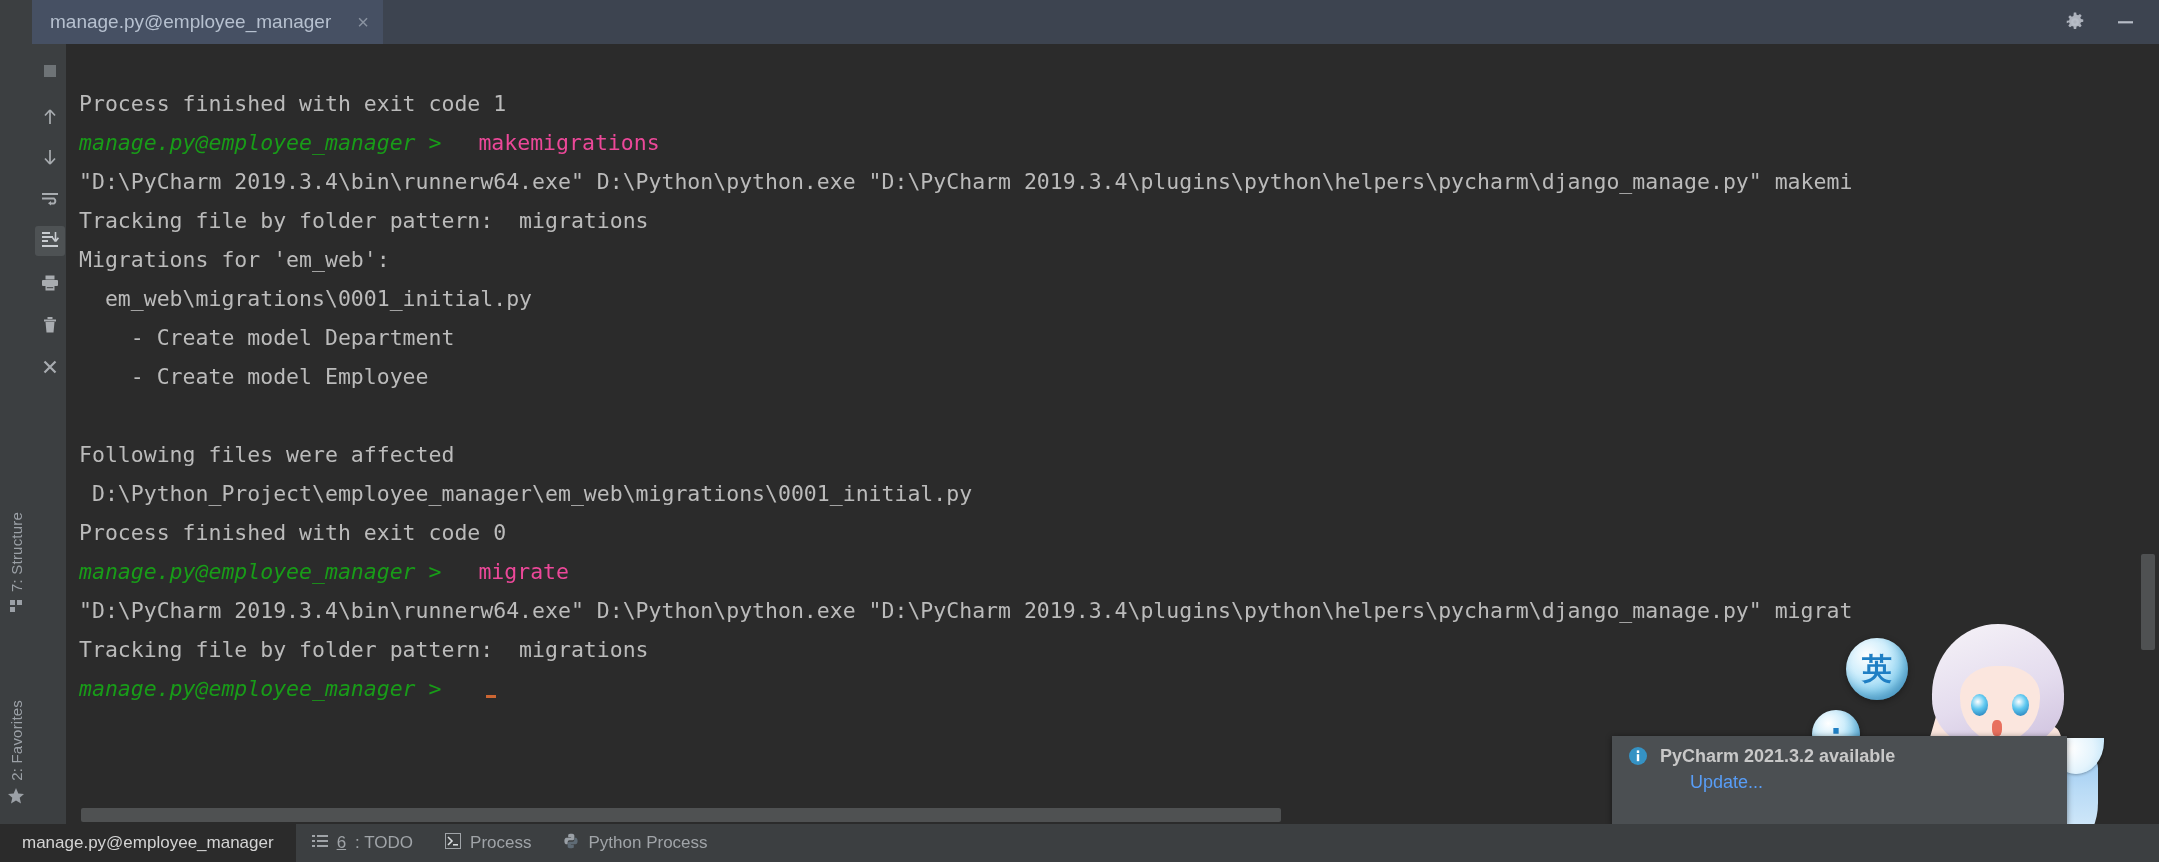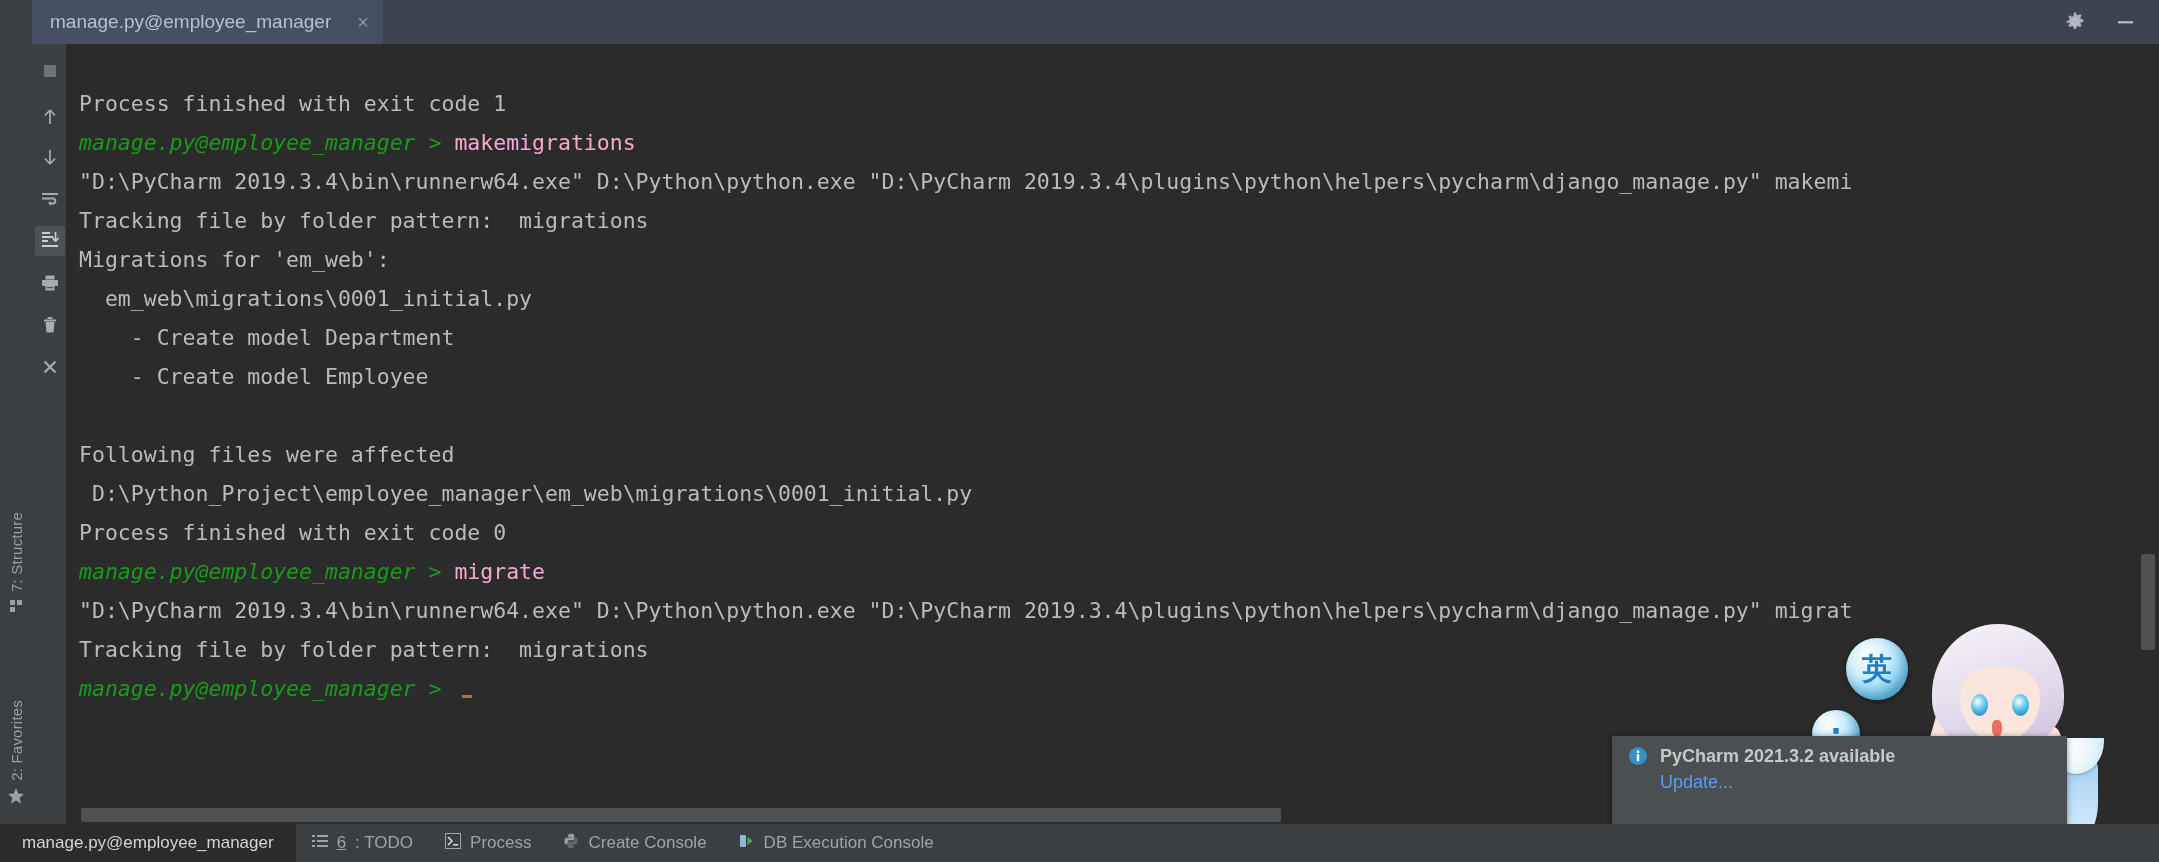--- a/index.html
+++ b/index.html
@@ -117,21 +117,21 @@
     font-family: "DejaVu Sans Mono", "Liberation Mono", monospace;
     font-size: 21.5px;
     line-height: 39px;
     color: #a9b7c6;
     white-space: pre;
   }
   .cline { height: 39px; white-space: pre; }
   .c-plain  { color: #bbbbbb; }
   .c-prompt { color: #189c18; font-style: italic; }
   .c-arrow  { color: #189c18; font-style: normal; }
-  .c-cmd    { color: #f9a8d4; }
+  .c-cmd    { color: #ec4899; margin-left: 24px; }
   .caret {
     display: inline-block;
     width: 10px; height: 3px;
     background: #cc6633;
     vertical-align: -2px;
     margin-left: 8px;
   }
 
   
   .vscroll {
@@ -166,20 +166,21 @@
     box-sizing: border-box;
   }
   .balloon-row { display: flex; align-items: flex-start; gap: 12px; }
   .balloon-title {
     color: #c8c8c8; font-size: 18px; font-weight: bold;
     font-family: "Liberation Sans", sans-serif;
   }
   .balloon-link {
     color: #589df6; font-size: 18px; margin-top: 5px; display: block;
     font-family: "Liberation Sans", sans-serif;
+    margin-left: 30px;
   }
 
   
   .statusbar {
     position: absolute;
     left: 0; bottom: 0;
     width: 2159px; height: 38px;
     background: #3c3f41;
     display: flex; align-items: center;
   }
@@ -481,26 +482,17 @@
       </span>
       <span>Process</span>
     </div>
     <div class="sb-item">
       <span>
         <svg width="16" height="16" viewBox="0 0 16 16">
           <path d="M8 0.7c-3 0-2.8 1.3-2.8 1.3v2.2h2.9v0.6H3.6S1.4 4.5 1.4 8s2 3.3 2 3.3h1.3V9.2s-.07-2 1.9-2h2.9s1.85.03 1.85-1.8V2.6S11.6.7 8 .7z" fill="#9aa0a6"></path>
           <path d="M8 15.3c3 0 2.8-1.3 2.8-1.3v-2.2H7.9v-.6h4.5s2.2.3 2.2-3.2-2-3.3-2-3.3h-1.3v2.1s.07 2-1.9 2H6.5s-1.85-.03-1.85 1.8v2.8S4.4 15.3 8 15.3z" fill="#5f6b75"></path>
         </svg>
       </span>
-      <span>Create Console</span>
-    </div>
-    <div class="sb-item">
-      <span>
-        <svg width="16" height="16" viewBox="0 0 16 16">
-          <rect x="1" y="2" width="6" height="12" rx="1" fill="#8fb7d8"></rect>
-          <path d="M8.5 4 L13.5 8 L8.5 12 Z" fill="#4caf50"></path>
-        </svg>
-      </span>
-      <span>DB Execution Console</span>
+      <span>Python Process</span>
     </div>
   </div>
 
 </div>
 
 </body></html>

